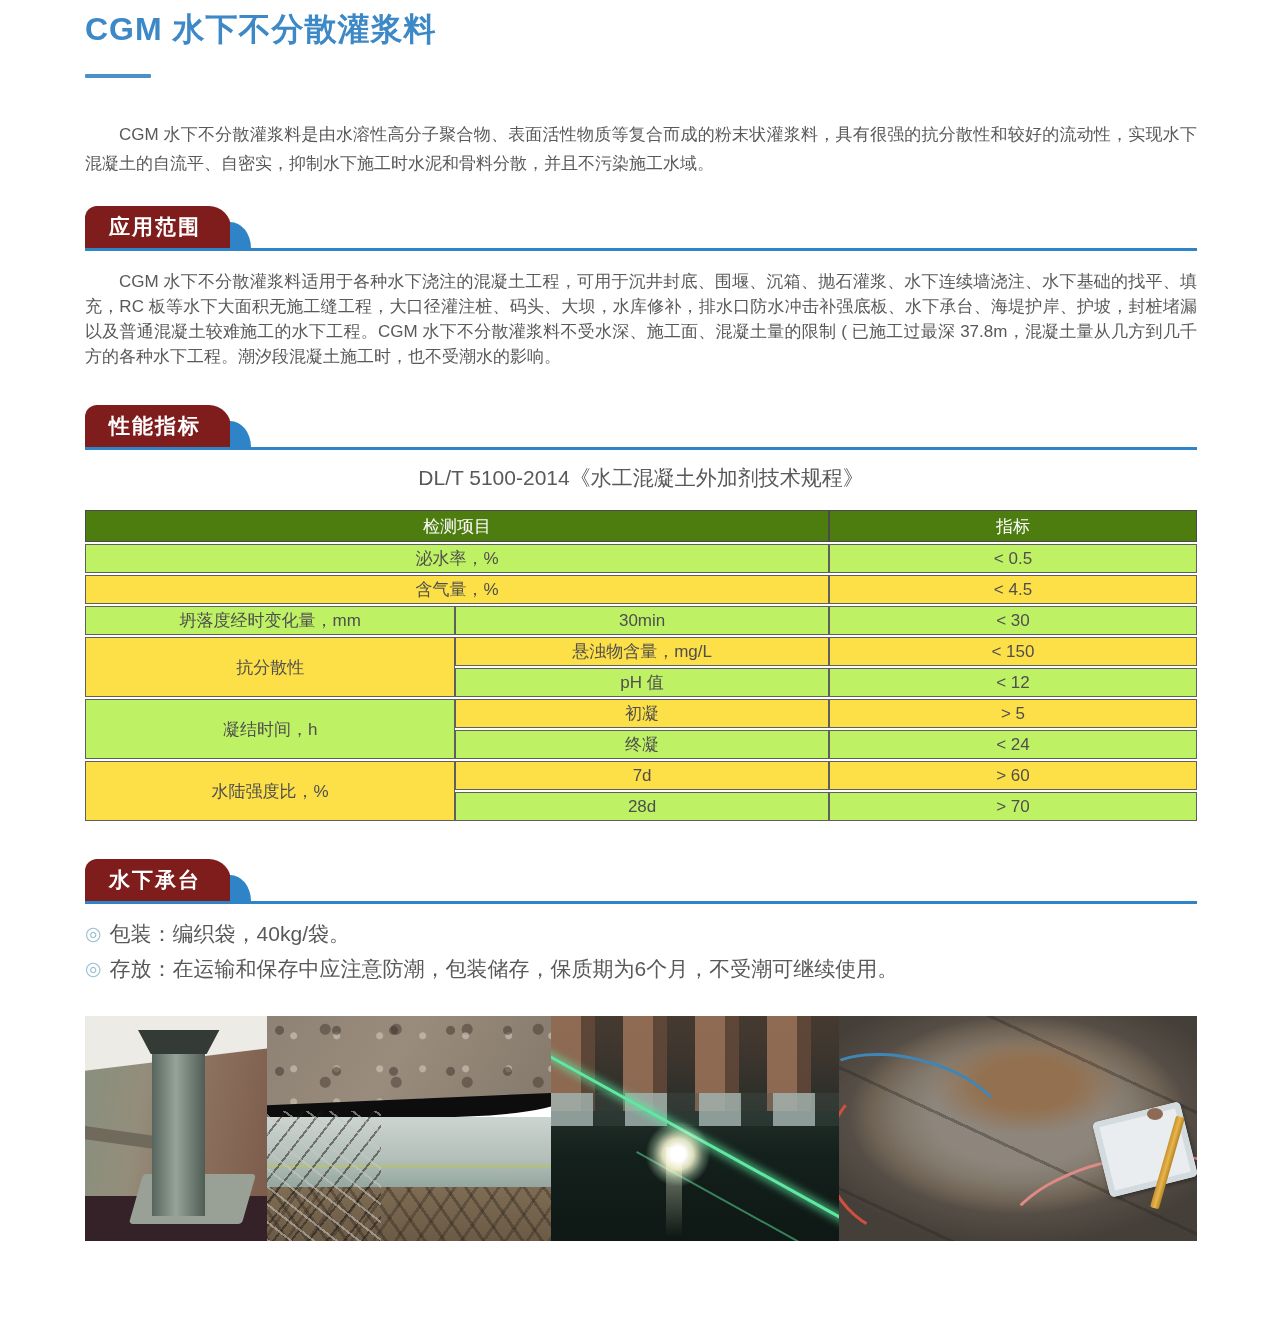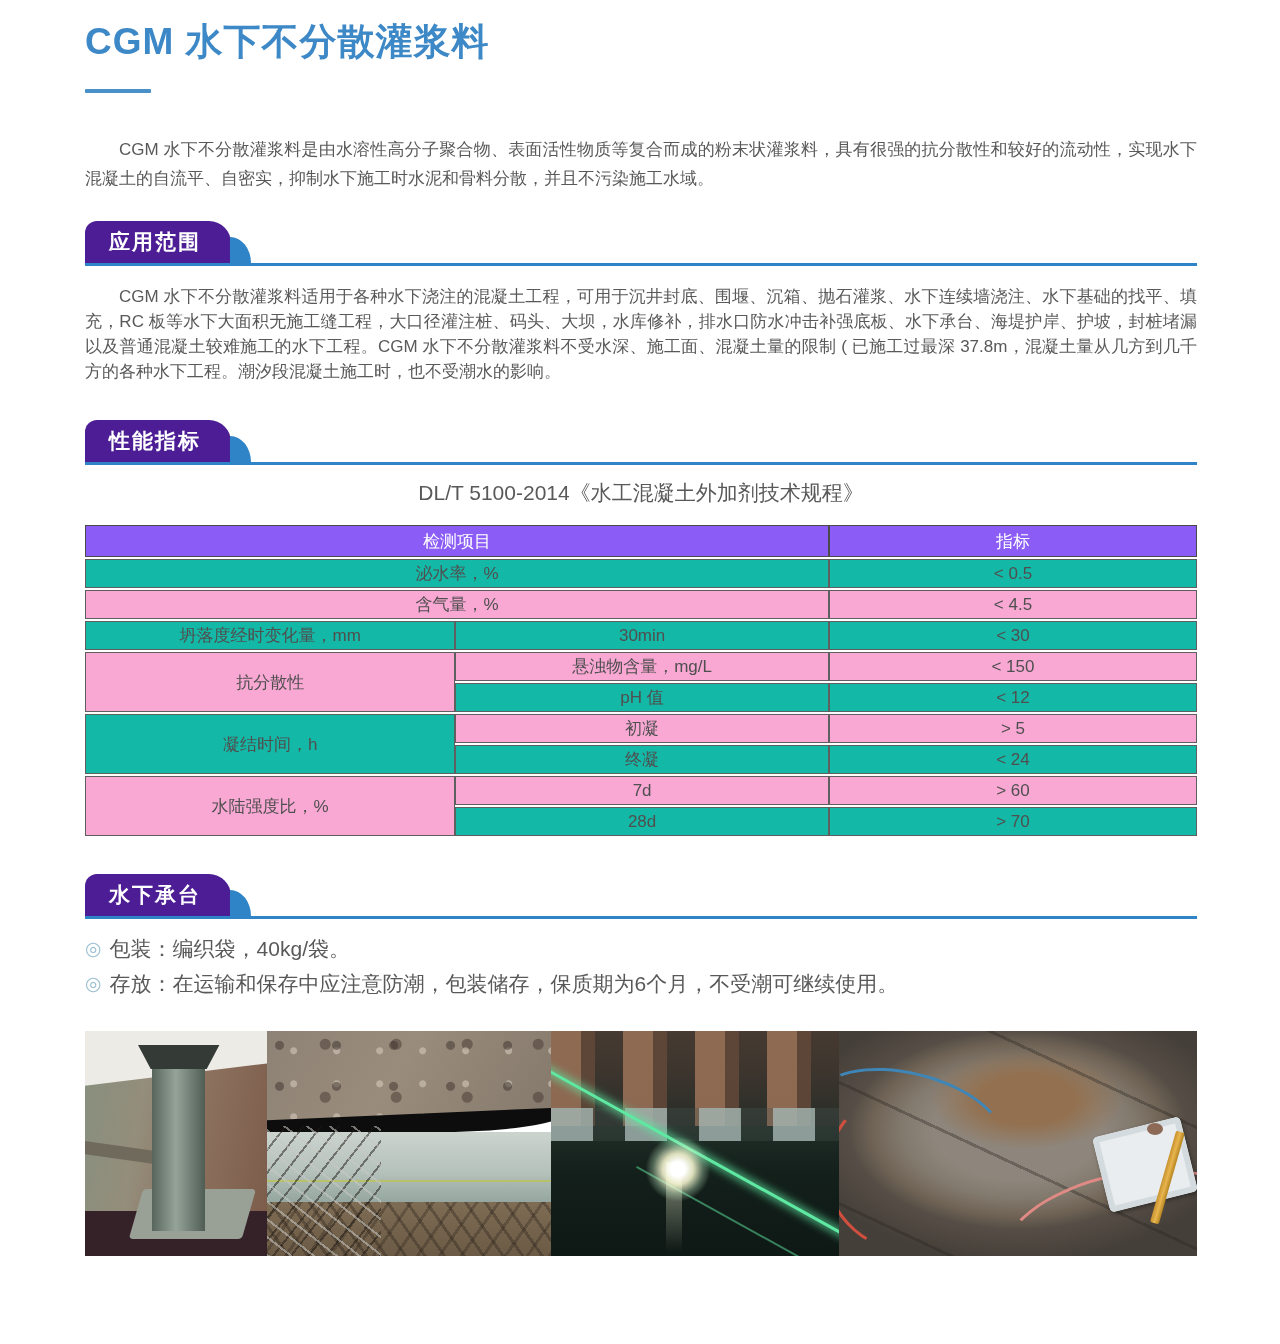--- a/index.html
+++ b/index.html
@@ -6,39 +6,39 @@
   html, body { background: #ffffff; }
   body {
     width: 1280px; height: 1344px; overflow: hidden;
     font-family: "Liberation Sans", "DejaVu Sans", sans-serif;
     color: #565656;
   }
   .content { width: 1112px; margin-left: 85px; }
 
   
   .page-title {
-    padding-top: 17px;
-    font-size: 37px; font-weight: bold; color: #3d88c6;
+    padding-top: 8px;
+    font-size: 32px; font-weight: bold; color: #3d88c6;
     letter-spacing: 1px;
   }
   .title-underline {
     width: 66px; height: 4px; background: #4a90c9;
     margin-top: 22px; border-radius: 1px;
   }
   .intro {
     margin-top: 42px;
     font-size: 17px; line-height: 29px; color: #595959;
     text-indent: 2em; text-align: justify;
   }
 
   
   .section-head { position: relative; margin-top: 28px; }
   .section-badge {
     position: relative; display: inline-block;
-    background: #4c1d95; color: #ffffff;
+    background: #7f1d1d; color: #ffffff;
     font-size: 21px; font-weight: bold; letter-spacing: 2px;
     padding: 7px 30px 7px 24px;
     border-radius: 12px 22px 0 0;
   }
   .section-badge::after {
     content: ""; position: absolute; right: -20px; bottom: 0;
     width: 21px; height: 26px; background: #2e84c7;
     border-top-right-radius: 100%;
   }
   .section-rule { height: 3px; background: #2e84c7; }
@@ -59,25 +59,25 @@
     border-collapse: separate; border-spacing: 0 2px;
     table-layout: fixed;
   }
   table.perf th, table.perf td {
     border: 1px solid #5f5f5f;
     text-align: center; vertical-align: middle;
     font-size: 17px; font-weight: normal;
     height: 29px; padding: 1px 4px;
   }
   table.perf th {
-    background: #8b5cf6; color: #ffffff; height: 32px;
+    background: #4d7c0f; color: #ffffff; height: 32px;
     border-color: #4a4a4a;
   }
-  td.bg-gray  { background: #14b8a6; color: #4f4f4f; }
-  td.bg-white { background: #f9a8d4; color: #4f4f4f; }
+  td.bg-gray  { background: #bef264; color: #4f4f4f; }
+  td.bg-white { background: #fde047; color: #4f4f4f; }
 
   
   .bullet-list { list-style: none; margin-top: 16px; }
   .bullet-list li { display: flex; align-items: flex-start; margin-bottom: 8px; }
   .bullet-icon {
     color: #9cc0d2; font-size: 19px; line-height: 27px;
     margin-right: 8px; flex: 0 0 auto;
   }
   .bullet-text { font-size: 21px; line-height: 27px; color: #595959; }
 

